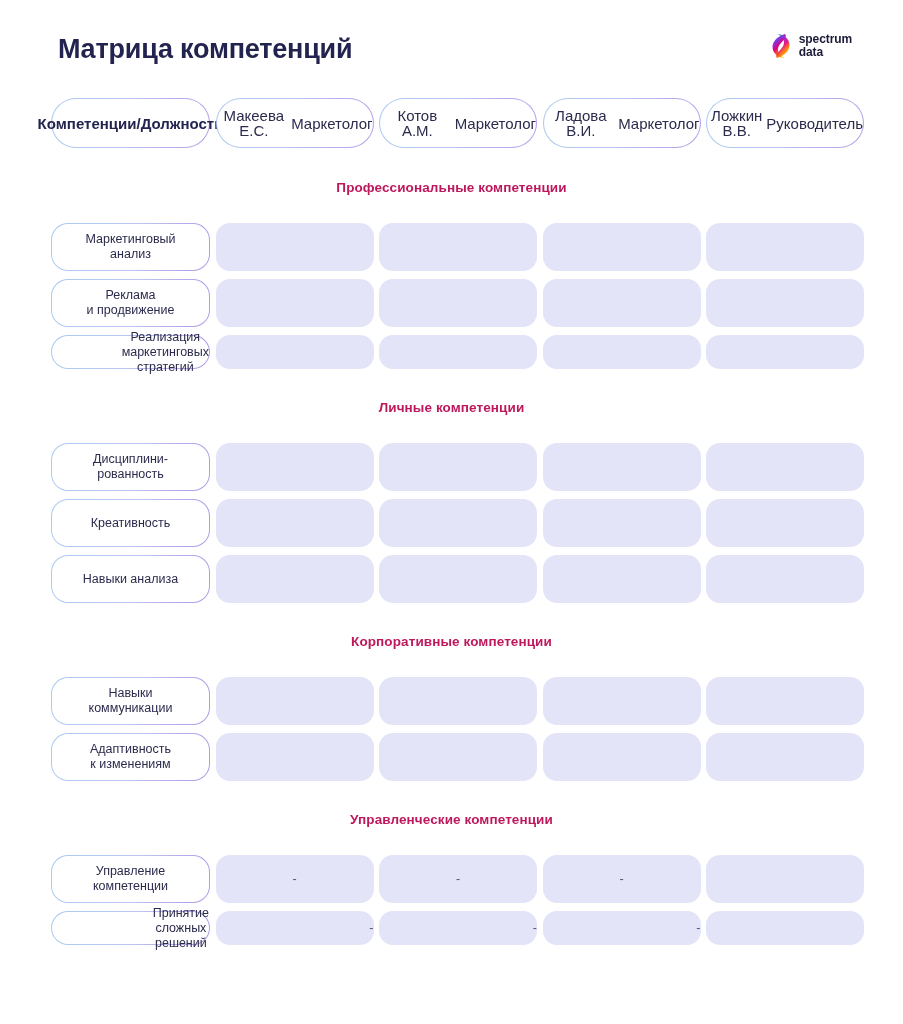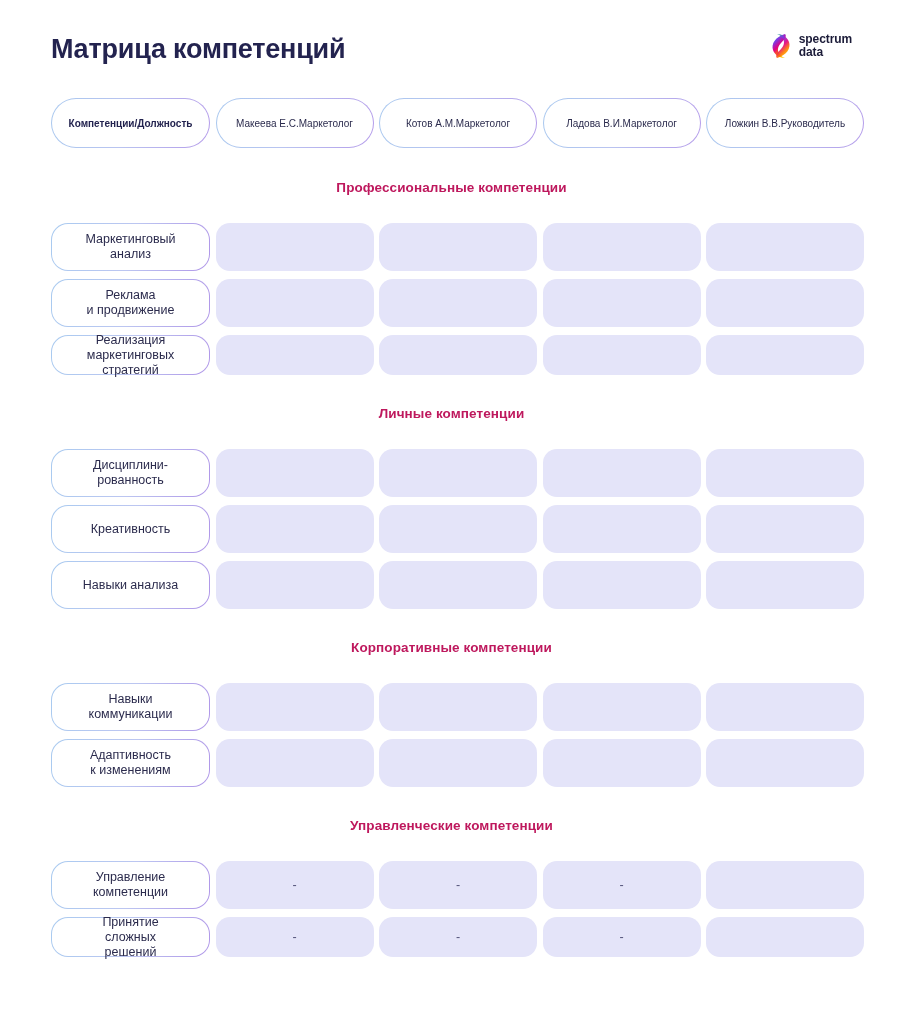--- a/index.html
+++ b/index.html
@@ -29,21 +29,21 @@
     height: 86px;
     display: flex;
     align-items: center;
     justify-content: space-between;
   }
   .page-title {
     font-size: 27px;
     font-weight: bold;
     letter-spacing: -0.2px;
     color: #23234f;
-    margin: 0;
+    margin: 7px;
     padding-top: 12px;
   }
   .brand {
     display: flex;
     align-items: center;
     gap: 7px;
     padding-top: 6px;
   }
   .brand-mark {
     width: 22px;
@@ -71,21 +71,21 @@
 
   .head-row { margin-top: 12px; }
   .head-cell {
     height: 50px;
     border-radius: 25px;
     background: #ffffff;
     display: flex;
     align-items: center;
     justify-content: center;
     text-align: center;
-    font-size: 10px;
+    font-size: 15px;
     line-height: 15px;
     color: #2b2b4d;
     box-sizing: border-box;
     position: relative;
     border: 1px solid transparent;
     background-image:
       linear-gradient(#ffffff, #ffffff),
       linear-gradient(100deg, #a8c8ef 0%, #b9c4f0 45%, #b49bea 100%);
     background-origin: border-box;
     background-clip: padding-box, border-box;
@@ -138,21 +138,21 @@
     justify-content: center;
     text-align: center;
     font-size: 12.5px;
     line-height: 15px;
     color: #53537a;
     box-sizing: border-box;
   }
 
   .h-r1 .label-cell, .h-r1 .data-cell { height: 48px; }
   .h-r2 .label-cell, .h-r2 .data-cell { height: 48px; }
-  .h-r3 .label-cell, .h-r3 .data-cell { height: 40px; }
+  .h-r3 .label-cell, .h-r3 .data-cell { height: 34px; justify-content: flex-end; }
 
   .label-cell .l { display: block; }
 </style>
 </head>
 <body>
 
 <div class="page">
 
   <div class="topbar">
     <h1 class="page-title">Матрица компетенций</h1>

